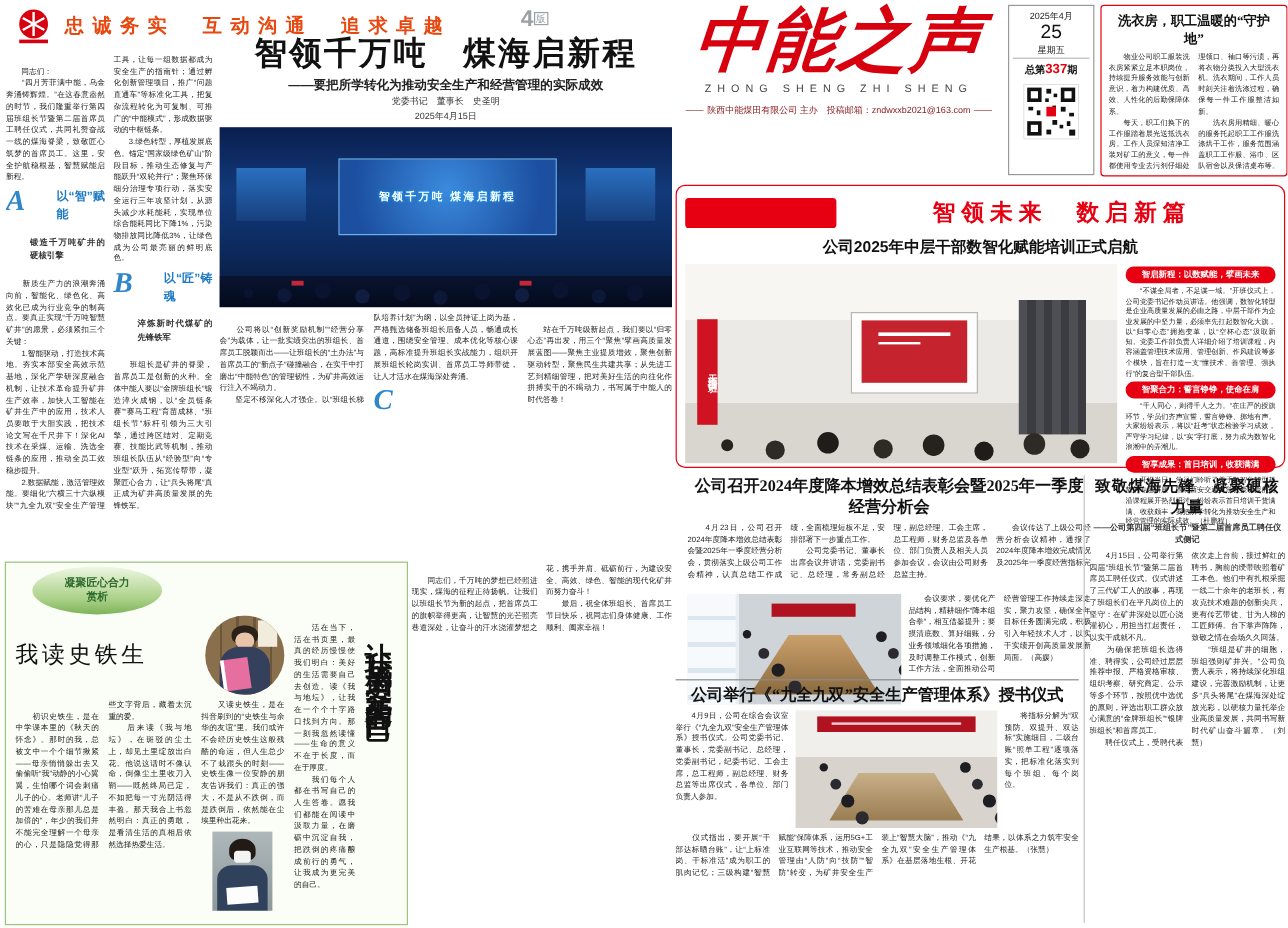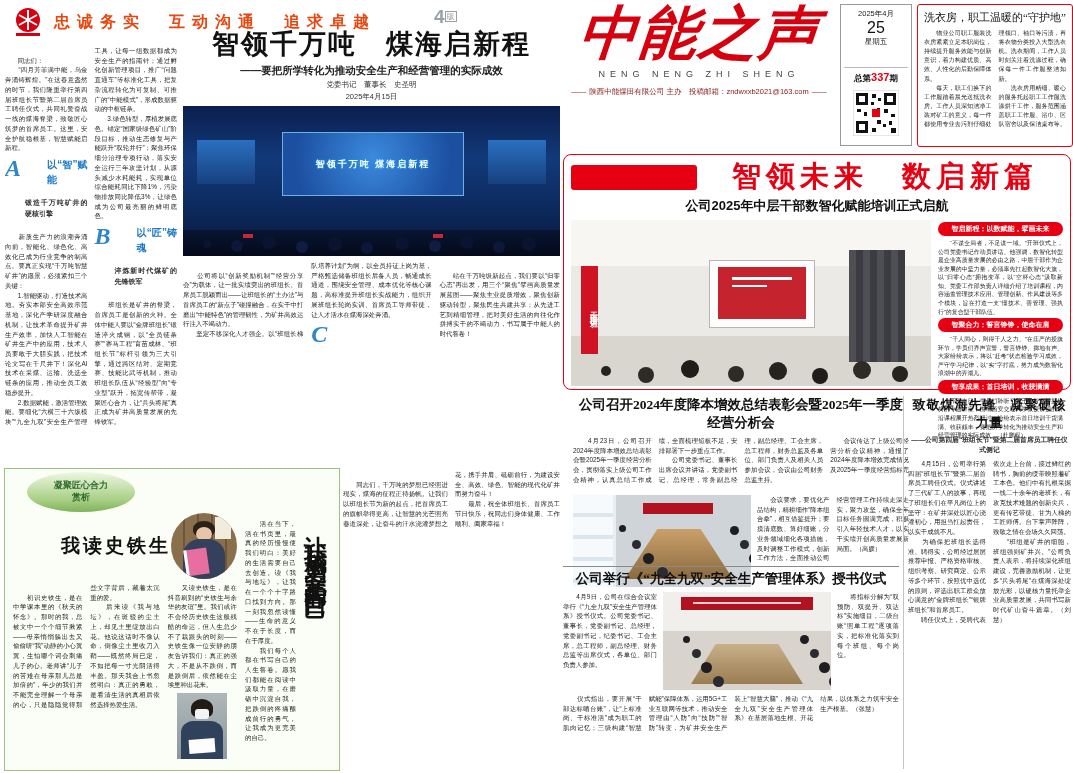--- a/index.html
+++ b/index.html
@@ -50,22 +50,22 @@
   .speech-cont{left:343px;top:470px;width:217px;height:298px;}
   
   .essay-box{left:4px;top:468px;width:334px;height:301px;border:1px solid #9cc27c;
              background:#fbfdf7;}
   .badge{position:absolute;left:22px;top:3px;width:108px;height:40px;border-radius:50%;
          background:linear-gradient(#eef7e2,#a8cf85 70%,#7fb35a);display:flex;flex-direction:column;
          align-items:center;justify-content:center;color:#2f6b2c;font-weight:bold;font-size:9px;line-height:1.3;}
   .essay-inner{position:absolute;left:8px;top:44px;right:8px;bottom:6px;display:flex;gap:8px;}
   .shitie{width:224px;position:relative;}
   .shitie-head{display:flex;align-items:center;}
-  .shitie-title{flex:1;text-align:right;font-family:"Liberation Serif",serif;
-                font-size:19px;font-weight:bold;letter-spacing:3px;color:#111;}
+  .shitie-title{flex:1;text-align:left;font-family:"Liberation Serif",serif;
+                font-size:19px;font-weight:normal;letter-spacing:3px;color:#111;}
   .circle-photo{width:66px;height:66px;border-radius:50%;position:relative;overflow:hidden;flex:none;
       background:repeating-linear-gradient(90deg,#8a6f4d 0 12px,#6d563a 12px 14px),#8a6f4d;}
   .cp-scroll{position:absolute;right:6px;top:4px;width:16px;height:22px;background:#f2ecdc;}
   .cp-hair{position:absolute;left:22px;top:8px;width:22px;height:16px;border-radius:50% 50% 40% 40%;background:#2b2118;}
   .cp-face{position:absolute;left:25px;top:14px;width:16px;height:14px;border-radius:50%;background:#e8c4a8;}
   .cp-body{position:absolute;left:12px;top:26px;width:42px;height:40px;border-radius:40% 40% 0 0;background:#35405c;}
   .cp-book{position:absolute;left:14px;top:36px;width:20px;height:26px;background:#e66fa0;transform:rotate(-8deg);
            border-left:3px solid #fff;}
   .shitie-body{margin-top:4px;height:176px;}
   .read-photo{position:absolute;left:172px;top:224px;width:50px;height:66px;overflow:hidden;
@@ -82,34 +82,34 @@
   .masthead{left:563px;top:4px;width:510px;height:146px;display:flex;gap:5px;}
   .mh-left{width:272px;text-align:center;}
   .mh-title{font-family:"Liberation Serif",serif;font-style:italic;font-weight:bold;
             font-size:58px;line-height:1.05;color:#d6000f;letter-spacing:2px;transform:skewX(-5deg);}
   .mh-pinyin{font-size:9px;letter-spacing:5px;color:#444;margin-top:4px;}
   .mh-pub{font-size:7.5px;color:#8b2020;margin-top:8px;}
   .mh-pub::before,.mh-pub::after{content:"——";color:#8b2020;margin:0 3px;}
   .datebox{width:64px;border:1px solid #999;padding:4px 3px;text-align:center;height:132px;}
   .db-month{font-size:7.5px;color:#222;}
   .db-day{font-size:16px;font-weight:normal;color:#111;line-height:1.1;}
-  .db-week{font-size:7.5px;color:#222;border-bottom:1px solid #bbb;padding-bottom:20px;}
+  .db-week{font-size:7.5px;color:#222;border-bottom:1px solid #bbb;padding-bottom:1px;}
   .db-issue{font-size:8.5px;margin-top:3px;color:#111;font-weight:bold;}
   .db-issue .num{color:#e60012;font-size:11px;}
   .qr{margin:5px auto 0 auto;display:block;}
   .washbox{flex:1;border:1.5px solid #e60012;border-radius:3px;padding:5px 6px;height:131px;}
-  .wash-title{font-family:"Liberation Serif",serif;font-size:11px;font-weight:normal;
+  .wash-title{font-family:"Liberation Serif",serif;font-size:11px;font-weight:bold;
               text-align:center;margin-bottom:4px;color:#111;}
   .wash-body{font-size:6px;height:104px;}
   
   .banner-box{left:563px;top:154px;width:508px;height:236px;border:1.5px solid #e60012;
               border-radius:8px;padding:5px 7px;box-sizing:border-box;}
   .bn-titlerow{display:flex;align-items:center;gap:10px;height:34px;}
   .bn-block{width:126px;height:25px;background:#e60012;border-radius:3px;}
-  .bn-title{flex:1;text-align:center;font-size:29px;font-weight:bold;color:#e60012;letter-spacing:5px;}
+  .bn-title{flex:1;text-align:center;font-size:19px;font-weight:bold;color:#e60012;letter-spacing:5px;}
   .bn-sub{text-align:center;font-size:13px;font-weight:bold;color:#111;margin:3px 0 5px 0;}
   .bn-content{display:flex;gap:7px;}
   .train-photo{width:360px;height:166px;position:relative;overflow:hidden;
       background:linear-gradient(180deg,#f7f6f3 0 28%,#eceae6 28% 70%,#d9d6d0 70%);}
   .tp-banner{position:absolute;left:10px;top:46px;width:17px;height:88px;background:#cf1322;
       color:#fff;font-size:8px;writing-mode:vertical-rl;text-align:center;font-weight:bold;letter-spacing:2px;}
   .tp-screen{position:absolute;left:138px;top:40px;width:104px;height:66px;background:#fdfdfd;border:1px solid #b9b6b0;}
   .tp-slide{position:absolute;left:8px;top:6px;width:88px;height:52px;background:#c5242f;}
   .tp-slide i{display:block;height:3px;background:#fff;margin:10px 14px 0 14px;}
   .tp-slide i + i{height:2px;margin-top:5px;width:40%;}
@@ -257,21 +257,21 @@
     <div class="rp-hair"></div>
     <div class="rp-mask"></div>
     <div class="rp-body"></div>
     <div class="rp-book"></div>
   </div>
 </div>
 
 <div class="abs masthead">
   <div class="mh-left">
     <div class="mh-title">中能之声</div>
-    <div class="mh-pinyin">NENG NENG ZHI SHENG</div>
+    <div class="mh-pinyin">ZHONG SHENG ZHI SHENG</div>
     <div class="mh-pub">陕西中能煤田有限公司 主办　投稿邮箱：zndwxxb2021@163.com</div>
   </div>
   <div class="datebox">
     <div class="db-month">2025年4月</div>
     <div class="db-day">25</div>
     <div class="db-week">星期五</div>
     <div class="db-issue"><span>总第</span><span class="num">337</span><span>期</span></div>
     <svg class="qr" width="46" height="46" viewBox="0 0 46 46">
       <rect width="46" height="46" fill="#fff" stroke="#ccc"></rect>
       <g fill="#111">

